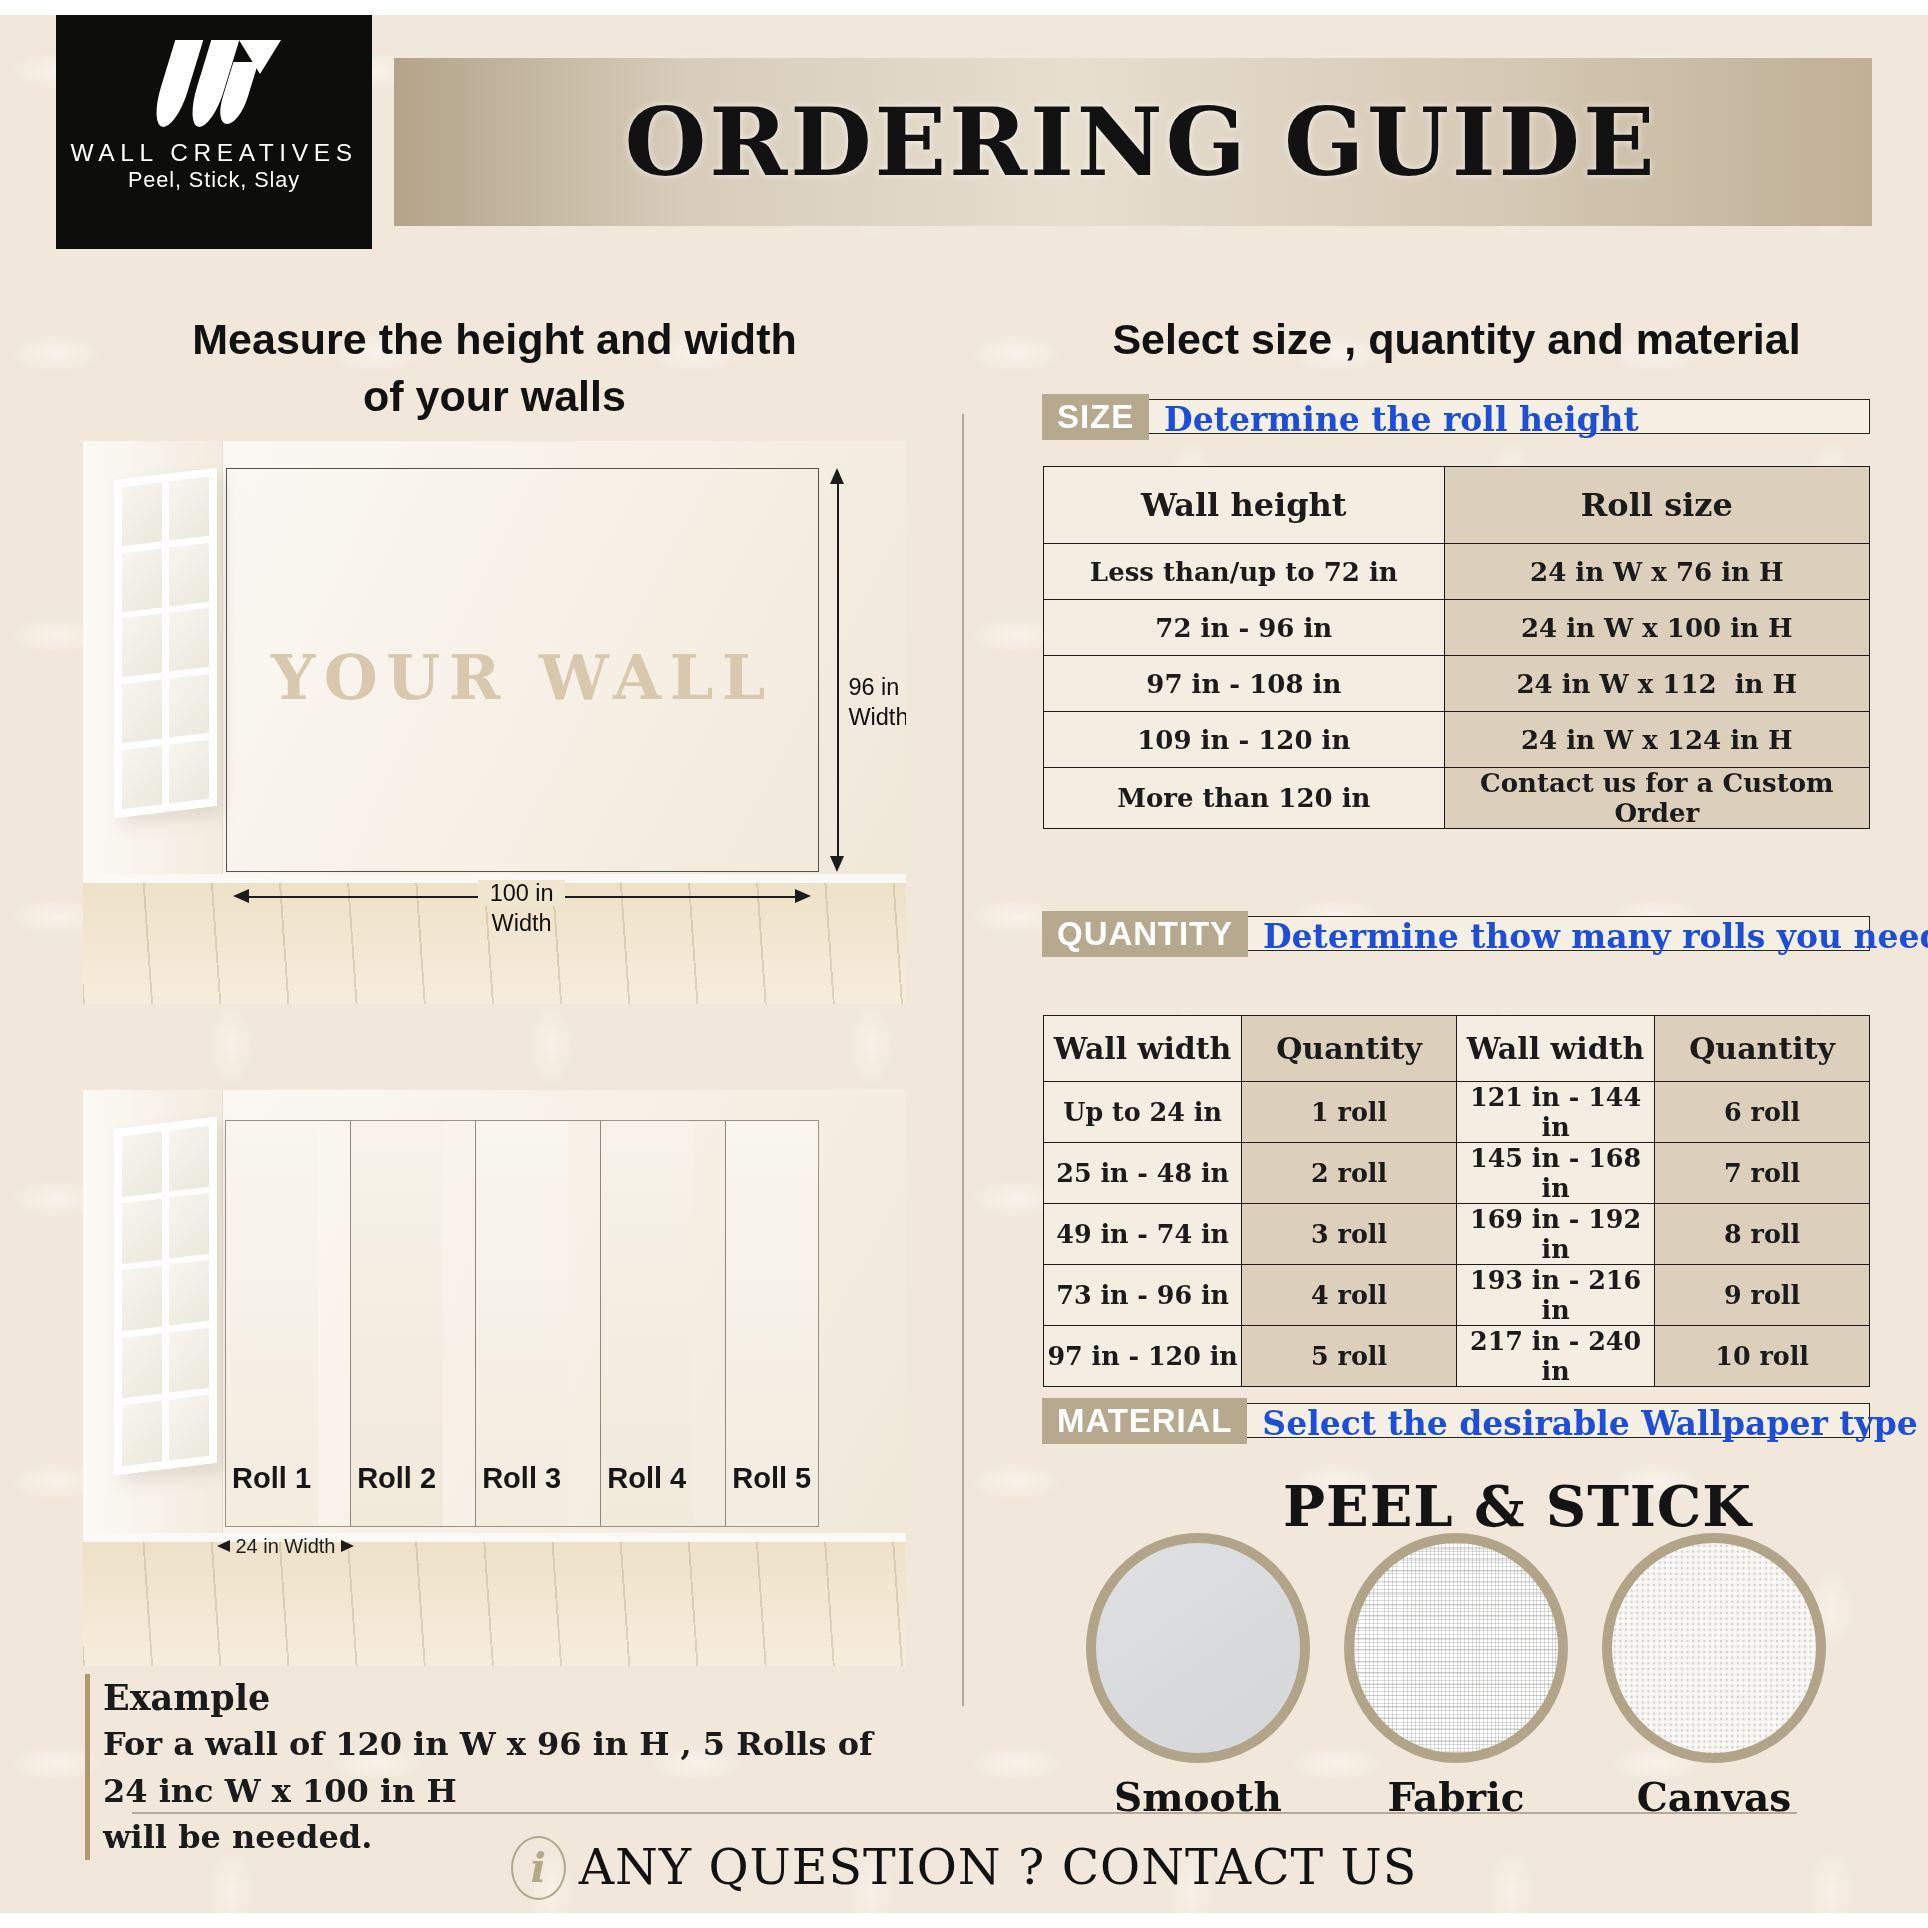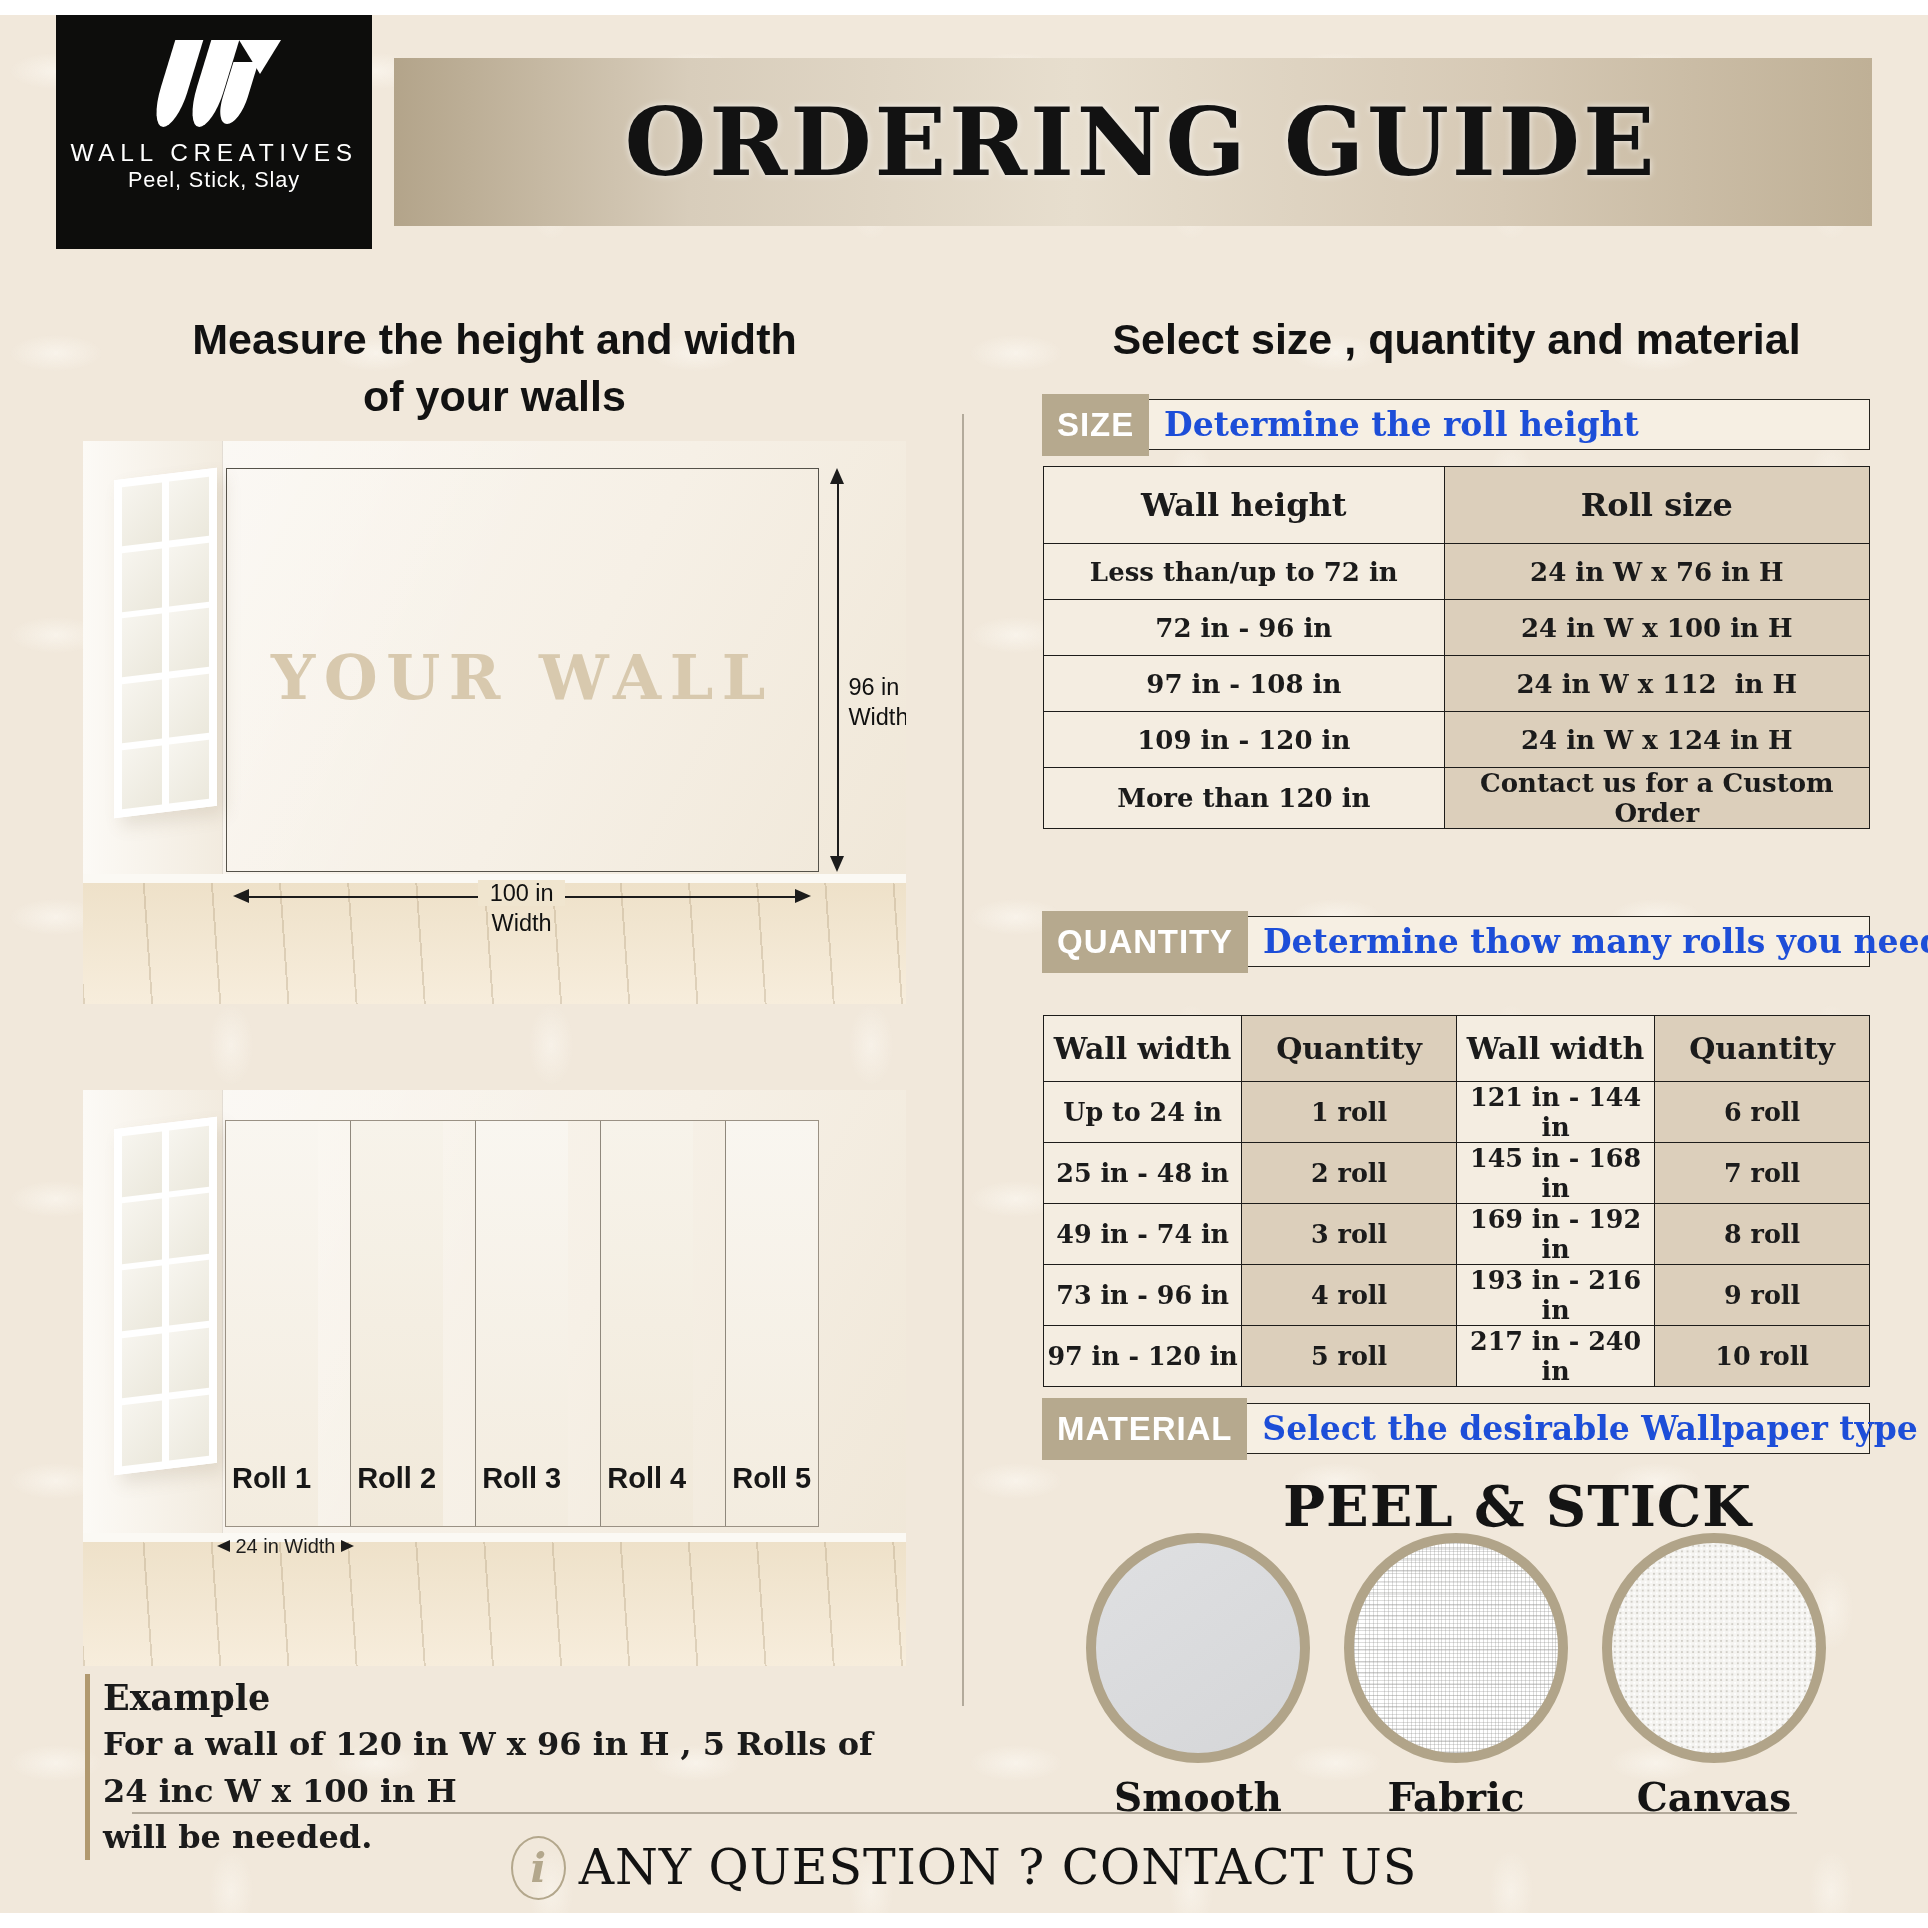--- a/index.html
+++ b/index.html
@@ -81,21 +81,21 @@
 
   
   .example { left:85px; top:1659px; width:838px; border-left:5.6px solid #b1996f; padding-left:13px;
     font-family:"DejaVu Serif", serif; font-weight:700; color:#1b1b1b; }
   .example .ex-title { font-size:35px; line-height:1.35; }
   .example .ex-line { font-size:32px; line-height:1.45; }
 
   
   .v-divider { left:962px; top:399px; width:1.9px; height:1292px; background:#b3aa9b; }
 
-  .secbar { width:827px; height:51px; border:1.9px solid #26241f; background:#f6efe3; display:flex; align-items:center; }
+  .secbar { width:827px; height:35px; border:1.9px solid #26241f; background:#f6efe3; display:flex; align-items:flex-start; }
   .secbar .tag { align-self:center; height:calc(100% + 13px); margin-left:-1.9px; background:#b6a98e; color:#fff;
     display:flex; align-items:center; padding:0 15px; font-weight:700; font-size:33px; letter-spacing:0.9px; }
   .secbar .desc { font-family:"DejaVu Serif", serif; font-weight:700; font-size:33px; color:#1d4ed8; padding-left:15px; white-space:nowrap; }
 
   table.tbl { border-collapse:collapse; width:827px; font-family:"DejaVu Serif", serif; color:#1b1b1b; }
   .tbl th, .tbl td { border:1.9px solid #1d1c1a; text-align:center; vertical-align:middle; white-space:pre-wrap; font-weight:700; }
   .tbl th { font-size:32px; }
   .tbl td { font-size:26px; }
   .size-tbl th { height:77px; } .size-tbl td { height:56px; }
   .size-tbl th:nth-child(1), .size-tbl td:nth-child(1){ width:48.5%; background:#f4ede1; }

